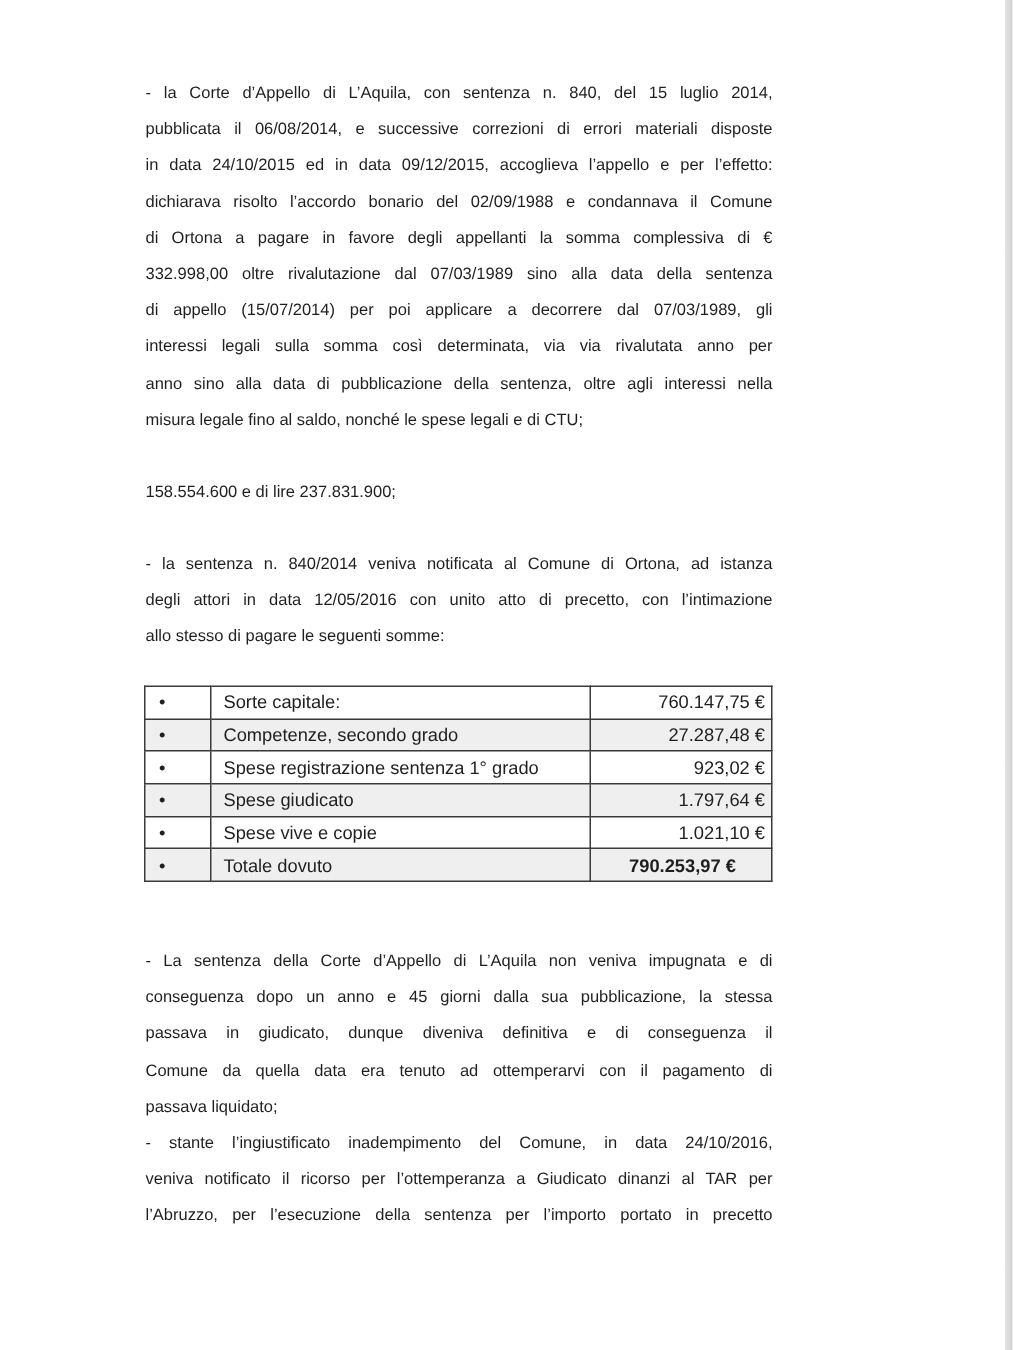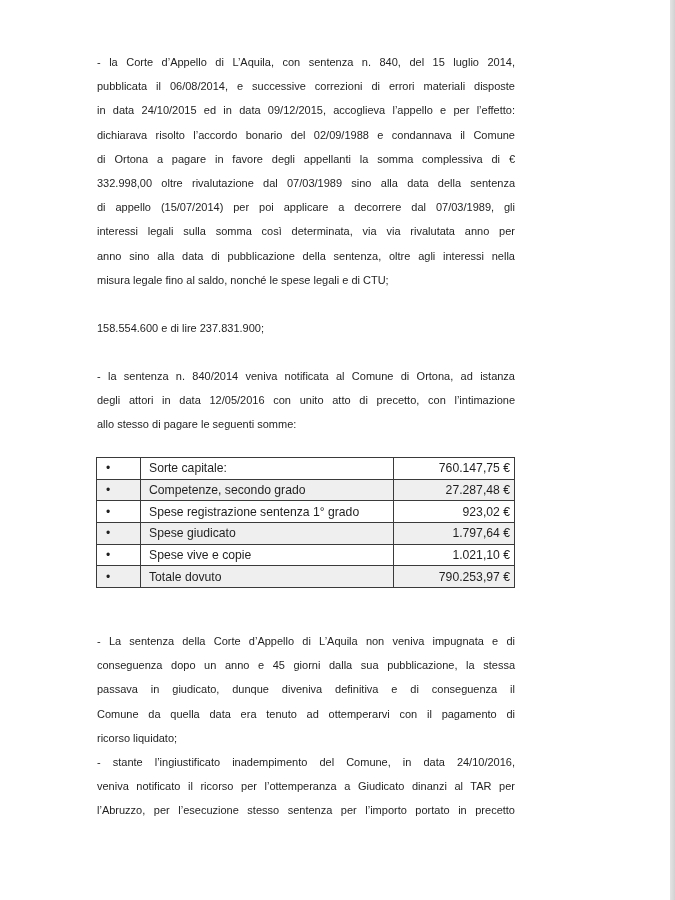--- a/index.html
+++ b/index.html
@@ -47,21 +47,21 @@
   table.amounts td {
     border: 1.3px solid #3a3a3a;
     height: 20.7px;
     padding: 0 6px;
     vertical-align: middle;
   }
   table.amounts tr:nth-child(even) td { background: #efefef; }
   td.bullet { width: 28px; padding-left: 9px !important; }
   td.desc { width: 238px; padding-left: 8px !important; }
   td.amount { text-align: right; padding-right: 4px !important; margin-top: 24px; }
-  tr.total td.amount { font-weight: normal; }
+  tr.total td.amount { font-weight: bold; text-align: center; }
 </style>
 </head>
 <body>
 
 <div class="right-edge"></div>
 
 <div class="page">
 
   <div id="p1" class="para">
     <span class="line">- la Corte d’Appello di L’Aquila, con sentenza n. 840, del 15 luglio 2014,</span>
@@ -119,22 +119,22 @@
         <td class="amount">790.253,97 €</td>
       </tr>
     </tbody>
   </table>
 
   <div id="p4" class="para">
     <span class="line">- La sentenza della Corte d’Appello di L’Aquila non veniva impugnata e di</span>
     <span class="line">conseguenza dopo un anno e 45 giorni dalla sua pubblicazione, la stessa</span>
     <span class="line">passava in giudicato, dunque diveniva definitiva e di conseguenza il</span>
     <span class="line">Comune da quella data era tenuto ad ottemperarvi con il pagamento di</span>
-    <span class="line last">ricorso liquidato;</span>
+    <span class="line last">passava liquidato;</span>
   </div>
 
   <div id="p5" class="para">
     <span class="line">- stante l’ingiustificato inadempimento del Comune, in data 24/10/2016,</span>
     <span class="line">veniva notificato il ricorso per l’ottemperanza a Giudicato dinanzi al TAR per</span>
-    <span class="line">l’Abruzzo, per l’esecuzione stesso sentenza per l’importo portato in precetto</span>
+    <span class="line">l’Abruzzo, per l’esecuzione della sentenza per l’importo portato in precetto</span>
   </div>
 
 </div>
 
 </body></html>

